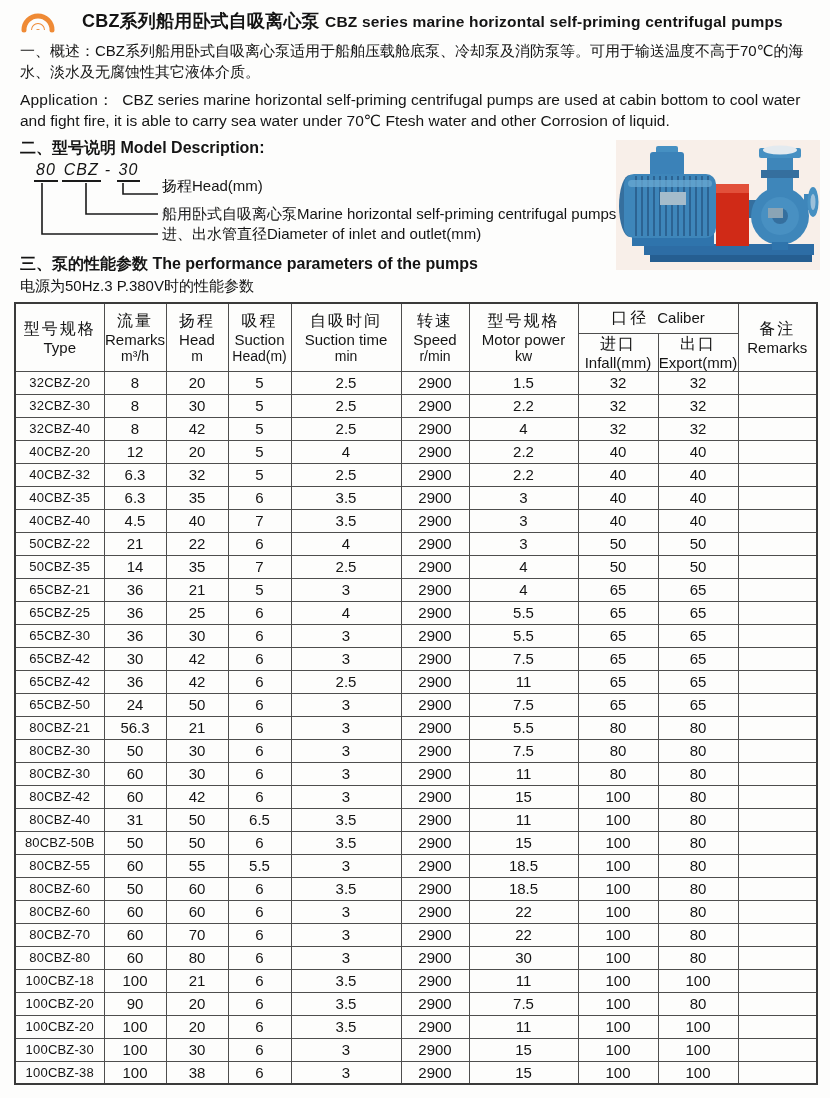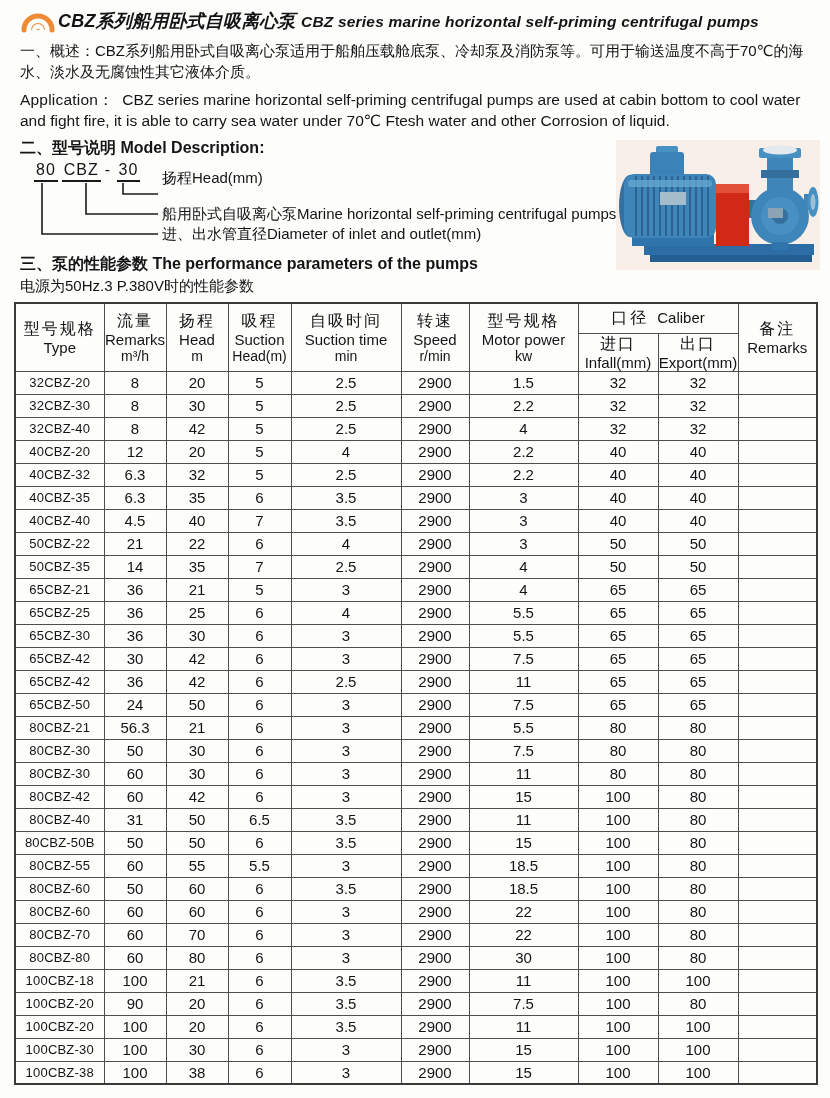--- a/index.html
+++ b/index.html
@@ -1,39 +1,39 @@
 <!DOCTYPE html>
 <html><head>
 <meta charset="utf-8">
 <style>
   * { margin:0; padding:0; box-sizing:border-box; }
   html,body { background:#ffffff; }
   body { font-family:"Liberation Sans","DejaVu Sans",sans-serif; color:#141414; }
   .page { position:relative; width:830px; height:1098px; background:#fdfdfc; overflow:hidden; }
 
   
-  .hdr { display:flex; align-items:flex-start; gap:2px; padding:9px 0 0 20px;font-style:italic; }
+  .hdr { display:flex; align-items:flex-start; gap:26px; padding:9px 0 0 20px; }
   .logo { width:36px; height:24px; flex:0 0 auto; }
   .title { font-size:18px; font-weight:bold; letter-spacing:.2px; white-space:nowrap; }
   .title .en { font-size:15.5px; }
 
   
   .para { margin:7px 16px 0 20px; font-size:15px; line-height:21px; }
   .para.en { font-size:15.5px; }
   .para .lbl { letter-spacing:.2px; }
 
   .sec-h { margin:6px 0 0 20px; font-size:16px; line-height:21px; }
 
   
   .diagram { position:relative; height:86px; margin:3px 0 0 20px; width:600px; }
-  .code { position:absolute; left:14px; top:0; font-size:16px; letter-spacing:1px; }
+  .code { position:absolute; left:14px; top:0; font-size:16px; letter-spacing:1px;font-style:italic; }
   .code .u { border-bottom:2px solid #1a1a1a; padding:0 2px 1px 2px; margin-right:4px; display:inline-block; }
   .dlines { position:absolute; left:0; top:0; width:600px; height:86px; }
   .dlbl { position:absolute; left:142px; font-size:15px; white-space:nowrap; line-height:18px; }
-  .dlbl.l1 { top:8px;text-align:center; } .dlbl.l2 { top:44px; } .dlbl.l3 { top:64px; }
+  .dlbl.l1 { top:16px;text-align:center; } .dlbl.l2 { top:44px; } .dlbl.l3 { top:64px; }
 
   .note { margin:2px 0 0 20px; font-size:15px; line-height:20px; }
 
   
   .pump { position:absolute; top:140px; left:616px; width:204px; height:130px; }
 
   
   table.perf { border-collapse:collapse; table-layout:fixed; width:802px; margin:6px 0 0 14px; border:2px solid #3a3a3a; }
   table.perf th, table.perf td { border:1px solid #4e4e4e; text-align:center; vertical-align:middle; font-weight:normal; padding:0; overflow:hidden; }
   th .h-zh { font-size:16px; line-height:20px; letter-spacing:2px; }

